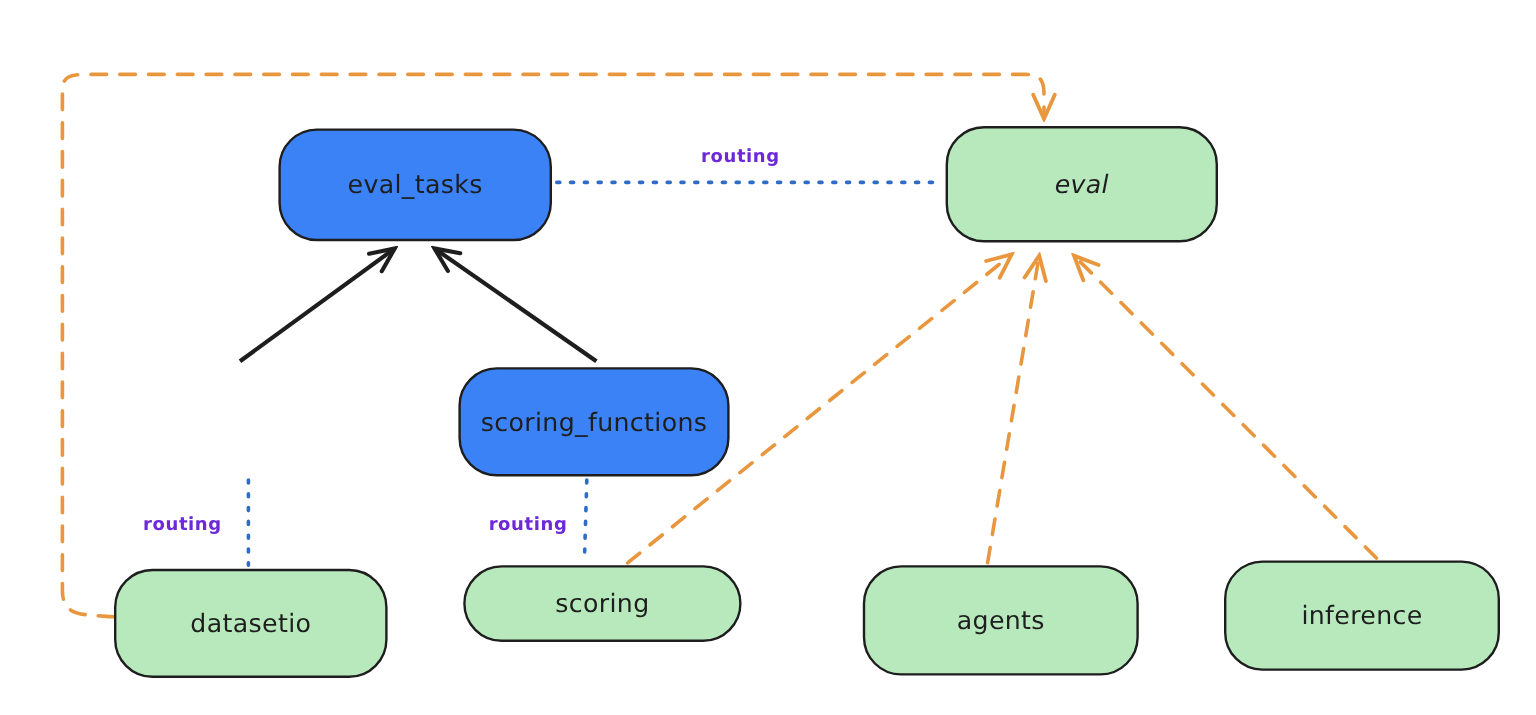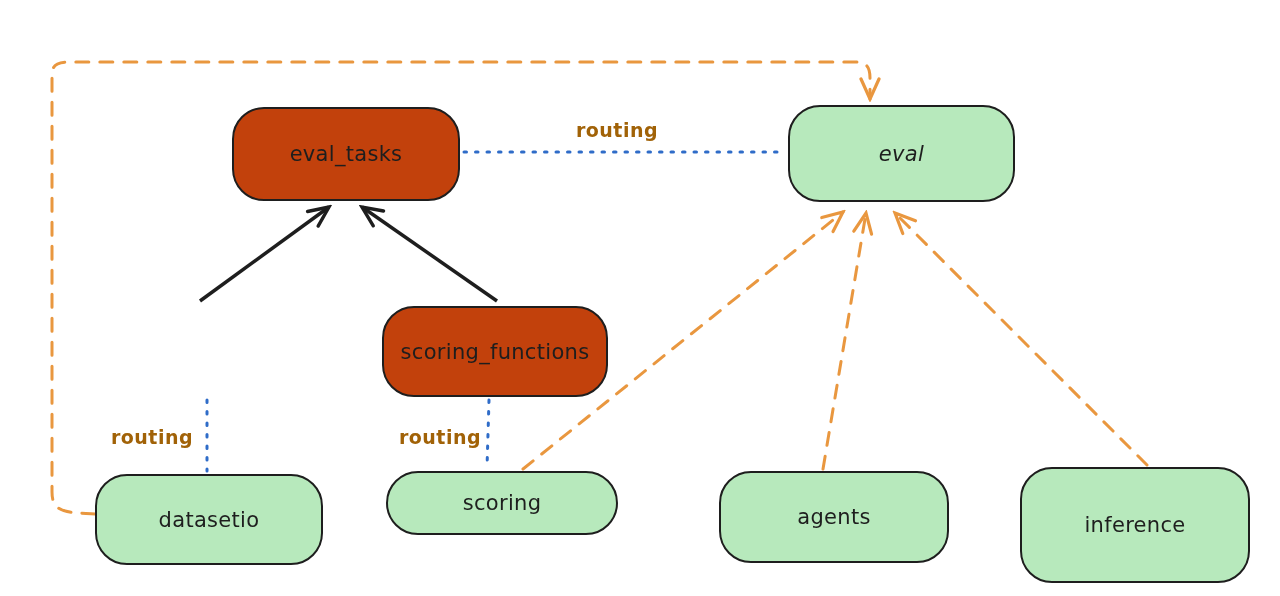--- a/index.html
+++ b/index.html
@@ -14,35 +14,35 @@
   .node{
     position:absolute;
     border:2.5px solid #1e1e1e;
     border-radius:32px;
     display:flex;align-items:center;justify-content:center;
     font-size:21px;color:#1e1e1e;
     letter-spacing:.3px;
     box-sizing:border-box;
     z-index:2;
   }
-  .node.blue{background:#c2410c;}
+  .node.blue{background:#3b82f6;}
   .node.green{background:#b7e9bc;}
   .n-eval_tasks{left:232px;top:107px;width:228px;height:94px;}
   .n-eval{left:788px;top:105px;width:227px;height:97px;font-style:italic;}
   .n-datasets{left:99px;top:306px;width:228px;height:91px;}
   .n-scoring_functions{left:382px;top:306px;width:226px;height:91px;}
   .n-datasetio{left:95px;top:474px;width:228px;height:91px;text-align:right;}
   .n-scoring{left:386px;top:471px;width:232px;height:64px;}
   .n-agents{left:708px;top:471px;width:230px;height:92px;margin-left:11px;}
-  .n-inference{left:1020px;top:467px;width:230px;height:116px;}
+  .n-inference{left:1020px;top:467px;width:230px;height:92px;}
   .edge-label{
     position:absolute;
     transform:translate(-50%,-50%);
-    color:#a16207;
-    font-size:19px;font-weight:600;letter-spacing:.5px;
+    color:#6d28d9;
+    font-size:15px;font-weight:600;letter-spacing:.5px;
     z-index:3;
     white-space:nowrap;
   }
   .l-top{left:617px;top:130px;}
   .l-left{left:152px;top:437px;}
   .l-mid{left:440px;top:437px;}
 </style>
 </head>
 <body>
 

